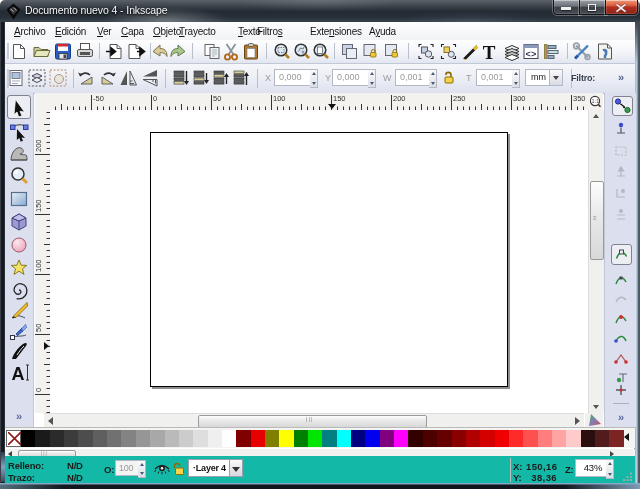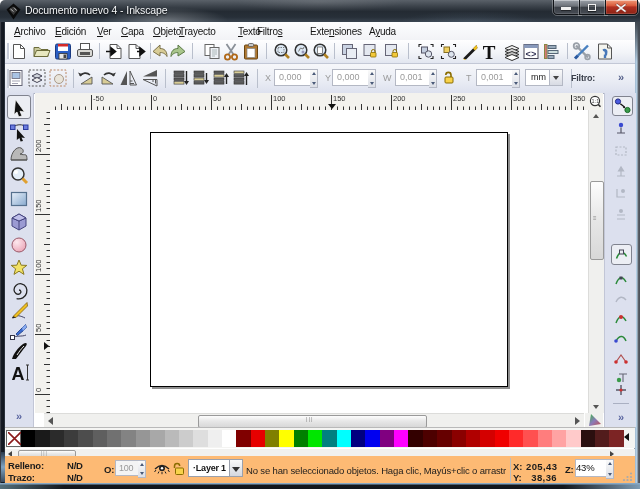--- a/index.html
+++ b/index.html
@@ -57,21 +57,21 @@
 #hsb{left:44px;top:413px;width:540px;height:14px;background:#f0f0ee;border-top:1px solid #dcdcda;}
 .thumb{position:absolute;background:linear-gradient(#fdfdfd,#e8e8e8 45%,#d8d8d8);border:1px solid #9a9a9a;border-radius:2px;}
 .grip{position:absolute;color:#8a8a8a;font-size:6px;letter-spacing:1px;}
 #zoomcorner{left:588px;top:93px;width:15px;height:17px;background:#f3f2ee;}
 #rgbcorner{left:585px;top:413px;width:18px;height:14px;background:#f0f0ee;}
 
 #palette{left:5px;top:427px;width:630px;height:20px;background:#f4f4f2;border-top:1px solid #b9b9b9;}
 #palsb{left:5px;top:449px;width:630px;height:8px;background:#f1f1ef;}
 .sw{position:absolute;top:2px;height:17px;width:15px;}
 
-#status{left:5px;top:456px;width:630px;height:27px;background:#fdba74;font-size:9.5px;letter-spacing:-0.2px;color:#1c1c1c;}
+#status{left:5px;top:456px;width:630px;height:27px;background:#14b8a6;font-size:9.5px;letter-spacing:-0.2px;color:#1c1c1c;}
 .srow{position:absolute;white-space:nowrap;}
 #msep{position:absolute;left:505px;top:2px;width:1px;height:24px;background:#bcbcbc;}
 </style>
 </head>
 <body>
 
 <div id="titlebar" class="abs"></div>
 <div id="titletext" class="abs">Documento nuevo 4 - Inkscape</div>
 <svg class="abs" style="left:5px;top:3px" width="17" height="17" viewBox="0 0 17 17">
   <path d="M8.5 0.5 L15.5 6.5 L8.5 16.5 L1.5 6.5 Z" fill="#0a0a0a"></path>
@@ -750,32 +750,31 @@
   <svg class="abs" style="left:149px;top:6px" width="16" height="13" viewBox="0 0 16 13">
     <path d="M1 7 Q8 0 15 7" fill="none" stroke="#222" stroke-width="1.3"></path>
     <circle cx="8" cy="6.2" r="3" fill="#222"></circle>
       <circle cx="8" cy="6.2" r="1.2" fill="#fff"></circle>
     <path d="M2 8 l-1.5 2 M5 9.5 l-1 2 M11 9.5 l1 2 M14 8 l1.5 2 M8 10 v2.2" stroke="#222" stroke-width="1"></path>
   </svg>
   <svg class="abs" style="left:166px;top:5px" width="14" height="15" viewBox="0 0 14 15">
     <rect x="4.5" y="7" width="8" height="6.5" rx="1" fill="#f8d24a" stroke="#8a6d00"></rect>
     <path d="M3.5 7 v-2 a2.6 2.6 0 0 1 5.2 0" fill="none" stroke="#8a6d00" stroke-width="1.5"></path>
   </svg>
-  <div class="abs" style="left:183px;top:3px;width:39px;height:16px;background:#fff;border:1px solid #9aa0ac;font-size:9px;font-weight:bold;color:#111;line-height:16px;padding-left:4px;letter-spacing:-0.2px;">·Layer 1</div>
+  <div class="abs" style="left:183px;top:3px;width:39px;height:16px;background:#fff;border:1px solid #9aa0ac;font-size:9px;font-weight:bold;color:#111;line-height:16px;padding-left:4px;letter-spacing:-0.2px;">·Layer 4</div>
   <div class="abs" style="left:224px;top:3px;width:12px;height:16px;background:linear-gradient(#fafafa,#d4d7de);border:1px solid #9aa0ac;">
     <div style="position:absolute;left:2px;top:7px;border-left:4px solid transparent;border-right:4px solid transparent;border-top:5px solid #333;"></div>
   </div>
-  <span class="srow" style="left:241px;top:9px;font-size:9.5px;letter-spacing:-0.15px;">No se han seleccionado objetos. Haga clic, Mayús+clic o arrastr</span>
   <div id="msep"></div>
   <span class="srow" style="left:508px;top:5px;font-weight:bold;">X:</span>
-    <span class="srow" style="left:521px;top:5px;width:31px;text-align:right;font-weight:bold;letter-spacing:0.4px;">205,43</span>
+    <span class="srow" style="left:521px;top:5px;width:31px;text-align:right;font-weight:bold;letter-spacing:0.4px;">150,16</span>
   <span class="srow" style="left:508px;top:16px;font-weight:bold;">Y:</span>
     <span class="srow" style="left:521px;top:16px;width:31px;text-align:right;font-weight:bold;letter-spacing:0.4px;">38,36</span>
   <span class="srow" style="left:560px;top:8px;font-weight:bold;">Z:</span>
-  <div class="entry" style="left:570px;top:3px;width:34px;height:16px;line-height:16px;color:#111;font-size:9.5px;">43%</div>
+  <div class="entry" style="left:570px;top:3px;width:34px;height:16px;line-height:16px;color:#111;text-align:center;font-size:9.5px;">43%</div>
   <div class="spin" style="left:601px;top:3px;height:18px;"></div>
   <svg class="abs" style="left:617px;top:16px" width="11" height="9" viewBox="0 0 11 9">
       <circle cx="9" cy="1.5" r="1.1" fill="#aaa"></circle>
       <circle cx="5.5" cy="5" r="1.1" fill="#aaa"></circle>
       <circle cx="9" cy="5" r="1.1" fill="#aaa"></circle>
       <circle cx="2" cy="8" r="1.1" fill="#aaa"></circle>
       <circle cx="5.5" cy="8" r="1.1" fill="#aaa"></circle>
       <circle cx="9" cy="8" r="1.1" fill="#aaa"></circle>
     </svg>
 </div>

